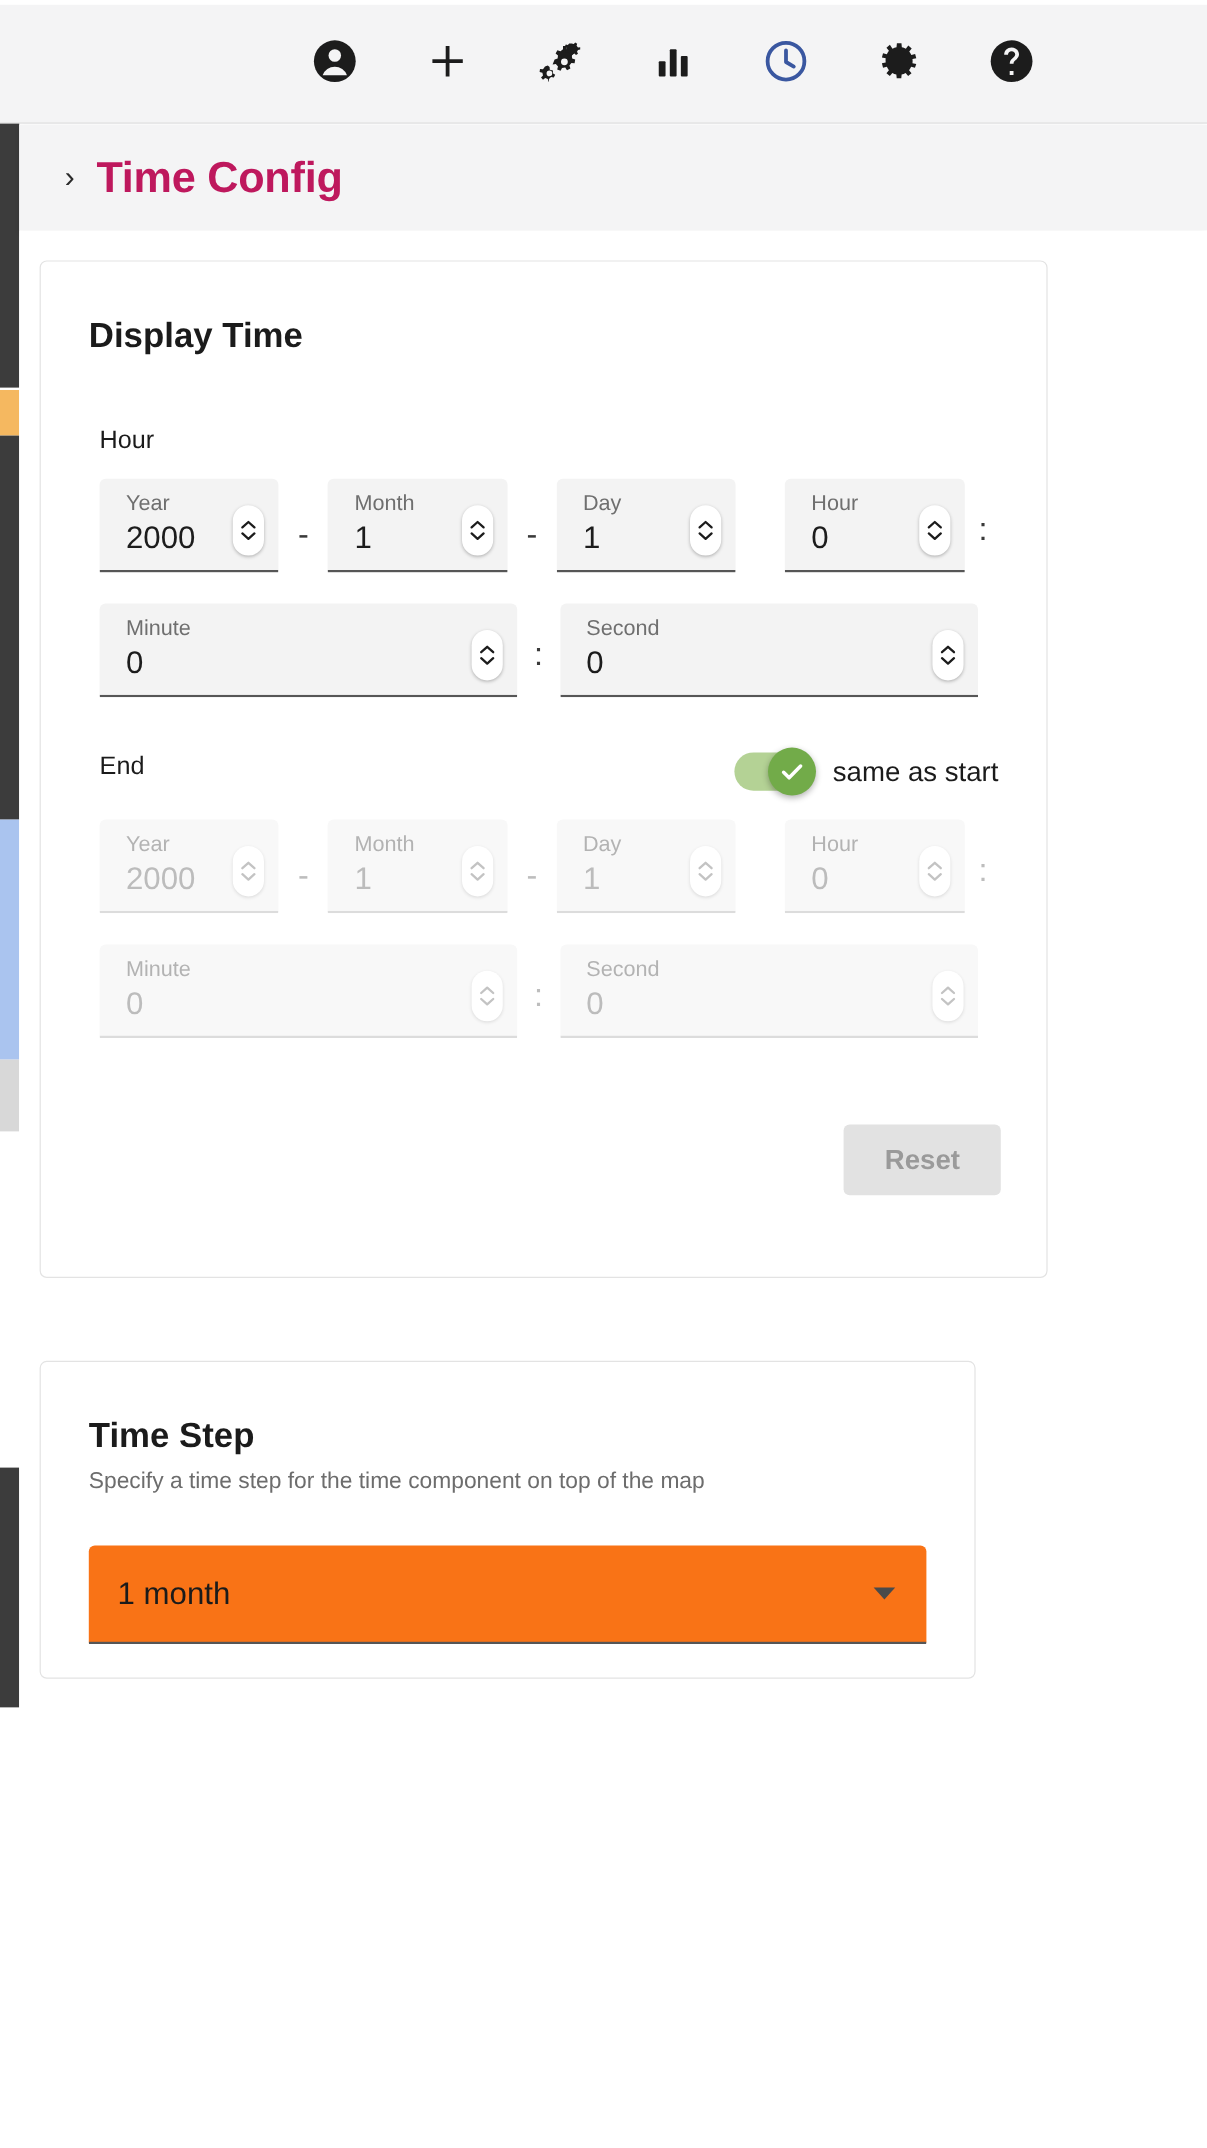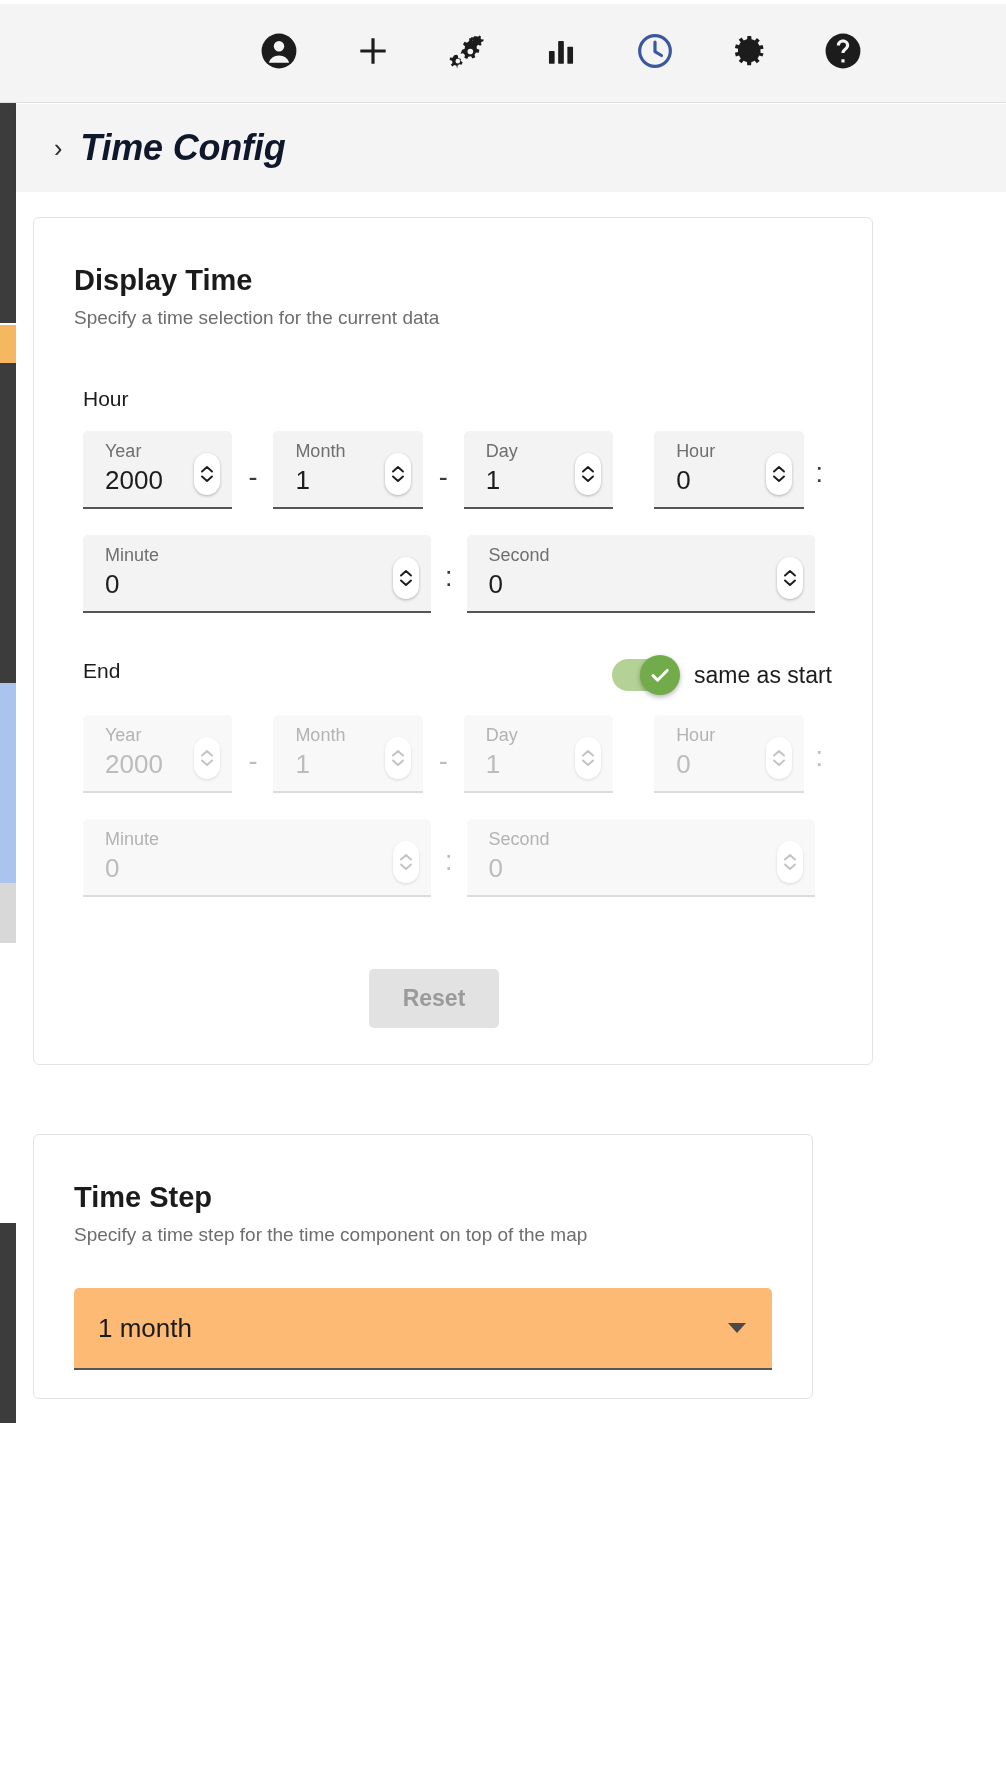--- a/index.html
+++ b/index.html
@@ -46,21 +46,21 @@
   .seg-g { top:1320px; height:370px; background:#ffffff; }
 
   
   .page-header {
     position:absolute; left:16px; top:104px; width:990px; height:88px;
     background:#f4f4f5;
     display:flex; align-items:center;
     box-shadow: 0 2px 4px rgba(0,0,0,0.10);
   }
   .chev-right { font-size:25px; color:#2b2b2b; margin-left:38px; margin-right:18px; line-height:1; }
-  .page-title { font-size:36px; font-weight:700; color:#0f172a; letter-spacing:-0.2px;font-style:italic; }
+  .page-title { font-size:36px; font-weight:700; color:#be185d; letter-spacing:-0.2px; }
 
   
   .content { position:absolute; left:16px; top:192px; width:990px; height:1598px; background:#ffffff; }
 
   .card {
     position:absolute;
     background:#ffffff;
     border:1px solid #e3e3e3;
     border-radius:6px;
   }
@@ -143,21 +143,21 @@
     font-size:23px; font-weight:700;
   }
   .btn-reset { background:#e2e2e2; color:#9a9a9a; padding:16px 34px; }
   .btn-apply {
     background:#3a57a0; color:#ffffff; padding:18px 34px;
     box-shadow:0 2px 5px rgba(0,0,0,0.28);
   }
 
   
   .select {
-    position:relative; background:#fdba74; border-radius:5px 5px 0 0;
+    position:relative; background:#f97316; border-radius:5px 5px 0 0;
     border-bottom:2px solid #565656; height:82px;
     display:flex; align-items:center; padding:0 26px 0 24px; cursor:pointer;
   }
   .select .sval { font-size:26px; color:#1b1b1b; flex:1; }
   .caret { width:0;height:0;border-left:9px solid transparent;border-right:9px solid transparent;border-top:10px solid #4a4a4a; }
 </style>
 </head>
 <body>
 
 <div id="root">
@@ -221,21 +221,20 @@
 
   <div class="page-header">
     <span class="chev-right">›</span>
     <span class="page-title">Time Config</span>
   </div>
 
   <div class="content">
 
     <div class="card" id="card-display">
       <div class="card-title">Display Time</div>
-      <div class="card-sub">Specify a time selection for the current data</div>
 
       <div class="grp-label" style="margin:58px 0 0 49px;">Hour</div>
 
       <div class="row" style="margin:20px 0 0 49px; width:740px;">
         <div class="field" style="width:150px;">
           <span class="flab">Year</span>
           <span class="fval">2000</span>
           <span class="spin">
             <svg width="14" height="9" viewBox="0 0 14 9">
                 <path d="M2 6.5L7 2l5 4.5" fill="none" stroke="#1c1c1c" stroke-width="1.9" stroke-linecap="round" stroke-linejoin="round"></path>
@@ -405,21 +404,21 @@
             <svg width="14" height="9" viewBox="0 0 14 9">
                 <path d="M2 6.5L7 2l5 4.5" fill="none" stroke="#c3c3c3" stroke-width="1.9" stroke-linecap="round" stroke-linejoin="round"></path>
               </svg>
             <svg width="14" height="9" viewBox="0 0 14 9">
                 <path d="M2 2.5L7 7l5-4.5" fill="none" stroke="#c3c3c3" stroke-width="1.9" stroke-linecap="round" stroke-linejoin="round"></path>
               </svg>
           </span>
         </div>
       </div>
 
-      <div style="display:flex; justify-content:flex-end; align-items:center; gap:26px; margin:72px 38px 0 0;flex-direction:column;">
+      <div style="display:flex; justify-content:flex-end; align-items:center; gap:26px; margin:72px 38px 0 0;">
         <button class="btn btn-reset">Reset</button>
       </div>
     </div>
 
     <div class="card" id="card-step">
       <div class="card-title">Time Step</div>
       <div class="card-sub">Specify a time step for the time component on top of the map</div>
       <div class="select" style="margin:42px 40px 0 40px;">
         <span class="sval">1 month</span>
         <span class="caret"></span>

